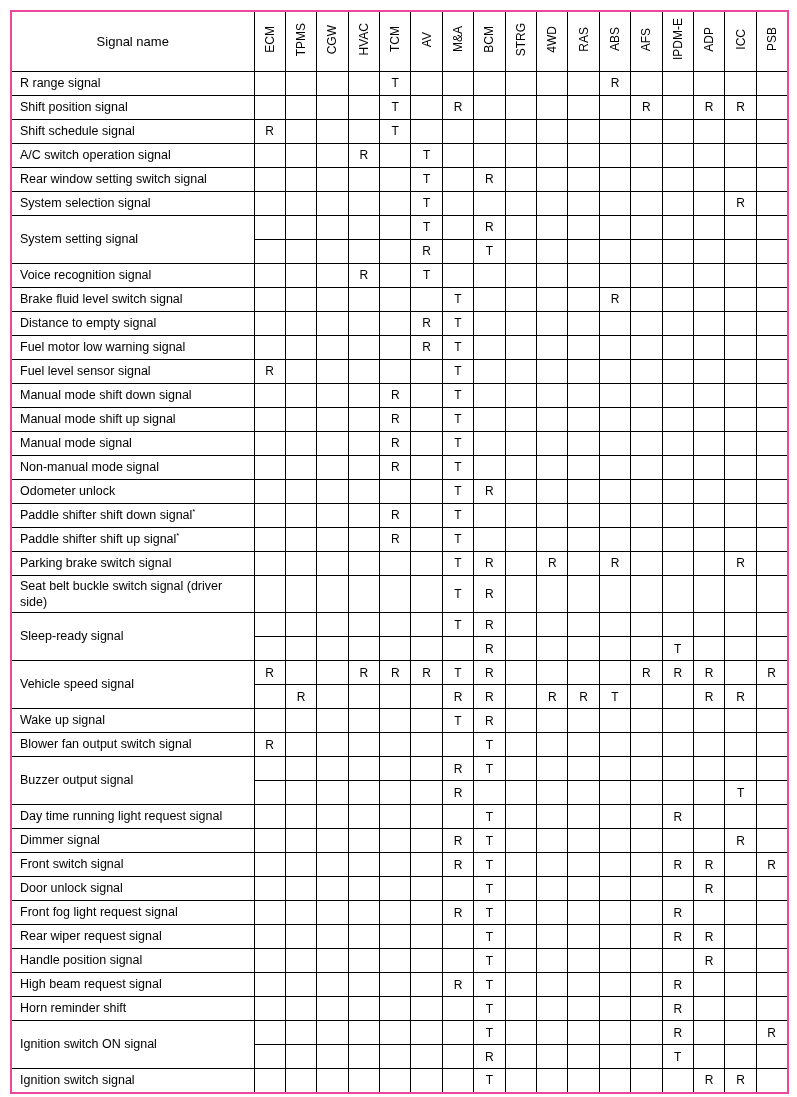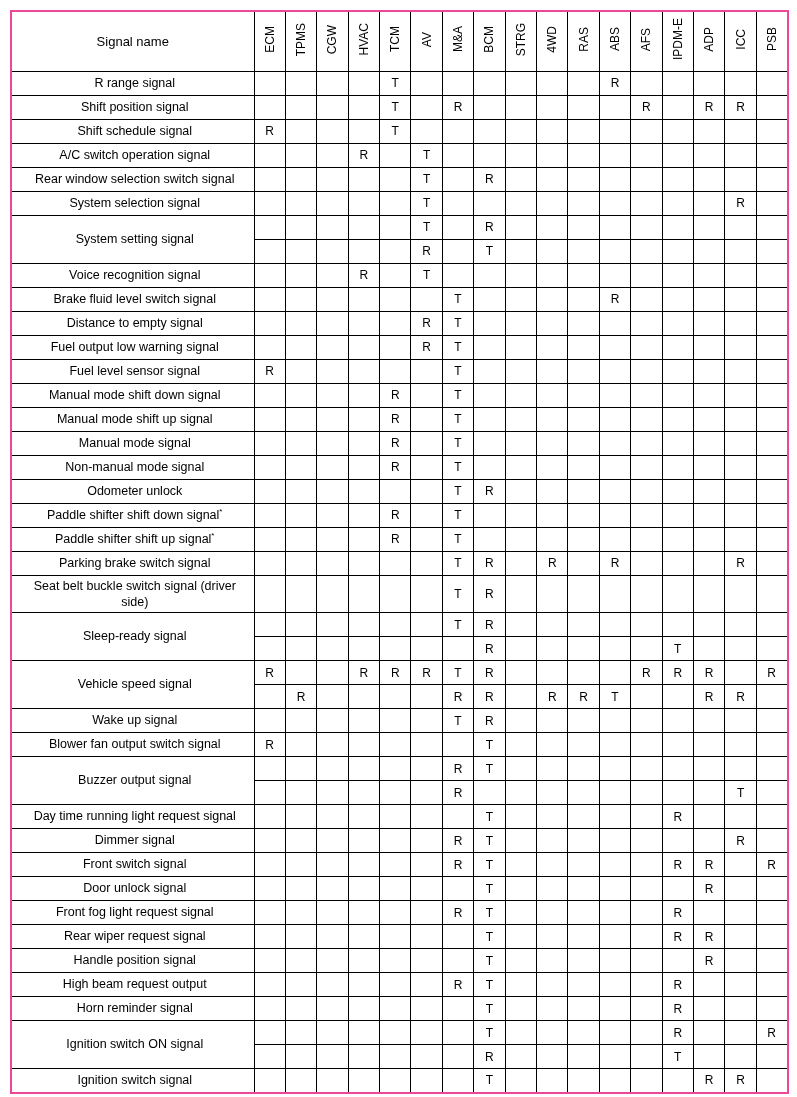--- a/index.html
+++ b/index.html
@@ -37,21 +37,20 @@
     font-size: 12px;
     line-height: 1;
     white-space: nowrap;
   }
   td.name-cell {
     font-size: 12.5px;
     line-height: 1.3;
     padding: 2px 4px 2px 8px;
     vertical-align: middle;
     overflow: hidden;
-    text-align: center;
   }
   td.mark-cell {
     text-align: center;
     vertical-align: middle;
     font-size: 12px;
     height: 24px;
   }
   td.name-cell sup { font-size: 8px; line-height: 0; }
 </style>
 </head>
@@ -176,21 +175,21 @@
           <td class="mark-cell"></td>
           <td class="mark-cell"></td>
           <td class="mark-cell"></td>
           <td class="mark-cell"></td>
           <td class="mark-cell"></td>
           <td class="mark-cell"></td>
           <td class="mark-cell"></td>
           <td class="mark-cell"></td>
         </tr>
         <tr>
-          <td class="name-cell" rowspan="1">Rear window selection switch signal</td>
+          <td class="name-cell" rowspan="1">Rear window setting switch signal</td>
           <td class="mark-cell"></td>
           <td class="mark-cell"></td>
           <td class="mark-cell"></td>
           <td class="mark-cell"></td>
           <td class="mark-cell"></td>
           <td class="mark-cell">T</td>
           <td class="mark-cell"></td>
           <td class="mark-cell">R</td>
           <td class="mark-cell"></td>
           <td class="mark-cell"></td>
@@ -315,21 +314,21 @@
           <td class="mark-cell"></td>
           <td class="mark-cell"></td>
           <td class="mark-cell"></td>
           <td class="mark-cell"></td>
           <td class="mark-cell"></td>
           <td class="mark-cell"></td>
           <td class="mark-cell"></td>
           <td class="mark-cell"></td>
         </tr>
         <tr>
-          <td class="name-cell" rowspan="1">Fuel output low warning signal</td>
+          <td class="name-cell" rowspan="1">Fuel motor low warning signal</td>
           <td class="mark-cell"></td>
           <td class="mark-cell"></td>
           <td class="mark-cell"></td>
           <td class="mark-cell"></td>
           <td class="mark-cell"></td>
           <td class="mark-cell">R</td>
           <td class="mark-cell">T</td>
           <td class="mark-cell"></td>
           <td class="mark-cell"></td>
           <td class="mark-cell"></td>
@@ -832,41 +831,41 @@
           <td class="mark-cell"></td>
           <td class="mark-cell"></td>
           <td class="mark-cell"></td>
           <td class="mark-cell"></td>
           <td class="mark-cell"></td>
           <td class="mark-cell">R</td>
           <td class="mark-cell"></td>
           <td class="mark-cell"></td>
         </tr>
         <tr>
-          <td class="name-cell" rowspan="1">High beam request output</td>
-          <td class="mark-cell"></td>
-          <td class="mark-cell"></td>
-          <td class="mark-cell"></td>
-          <td class="mark-cell"></td>
-          <td class="mark-cell"></td>
-          <td class="mark-cell"></td>
-          <td class="mark-cell">R</td>
-          <td class="mark-cell">T</td>
-          <td class="mark-cell"></td>
-          <td class="mark-cell"></td>
-          <td class="mark-cell"></td>
-          <td class="mark-cell"></td>
-          <td class="mark-cell"></td>
-          <td class="mark-cell">R</td>
-          <td class="mark-cell"></td>
-          <td class="mark-cell"></td>
-          <td class="mark-cell"></td>
-        </tr>
-        <tr>
-          <td class="name-cell" rowspan="1">Horn reminder signal</td>
+          <td class="name-cell" rowspan="1">High beam request signal</td>
+          <td class="mark-cell"></td>
+          <td class="mark-cell"></td>
+          <td class="mark-cell"></td>
+          <td class="mark-cell"></td>
+          <td class="mark-cell"></td>
+          <td class="mark-cell"></td>
+          <td class="mark-cell">R</td>
+          <td class="mark-cell">T</td>
+          <td class="mark-cell"></td>
+          <td class="mark-cell"></td>
+          <td class="mark-cell"></td>
+          <td class="mark-cell"></td>
+          <td class="mark-cell"></td>
+          <td class="mark-cell">R</td>
+          <td class="mark-cell"></td>
+          <td class="mark-cell"></td>
+          <td class="mark-cell"></td>
+        </tr>
+        <tr>
+          <td class="name-cell" rowspan="1">Horn reminder shift</td>
           <td class="mark-cell"></td>
           <td class="mark-cell"></td>
           <td class="mark-cell"></td>
           <td class="mark-cell"></td>
           <td class="mark-cell"></td>
           <td class="mark-cell"></td>
           <td class="mark-cell"></td>
           <td class="mark-cell">T</td>
           <td class="mark-cell"></td>
           <td class="mark-cell"></td>

